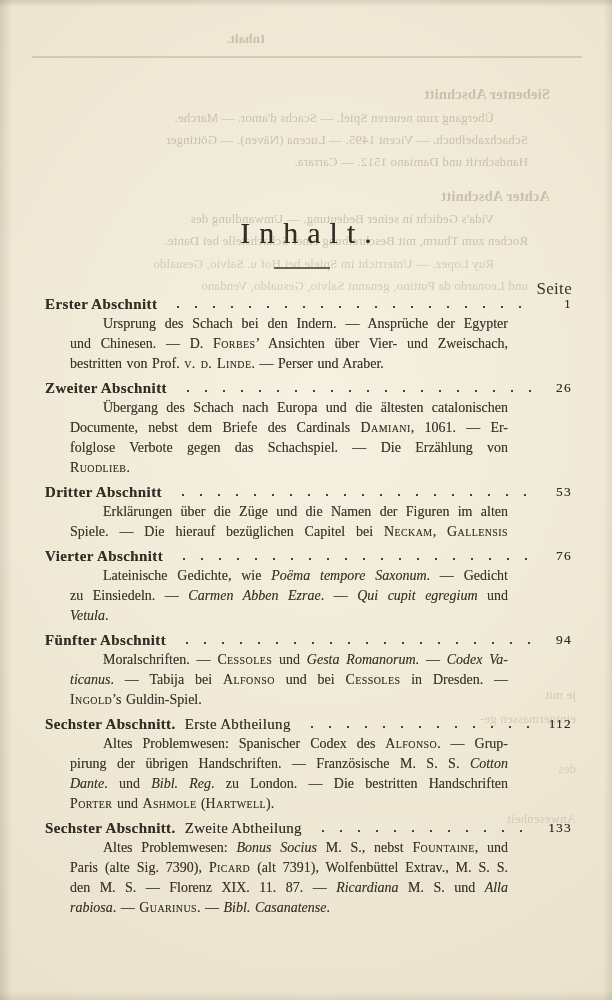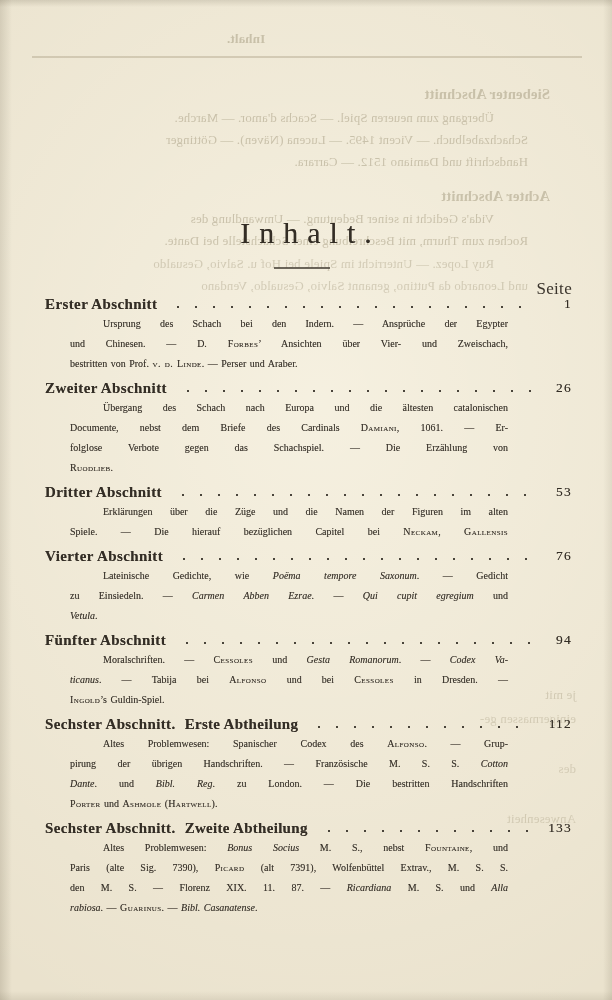--- a/index.html
+++ b/index.html
@@ -58,31 +58,31 @@
   }
   .toc{position:absolute;top:294px;left:45px;right:40px;}
   .entry{margin:0;}
   .h{
     display:flex;align-items:flex-start;
     font-size:15px;font-weight:bold;line-height:20px;margin-top:4px;
     color:#332d25;text-shadow:0 0 .35px rgba(51,45,37,.55);
   }
   .entry:first-child .h{margin-top:0;}
   .t{white-space:nowrap;letter-spacing:.4px;}
-  .sub{font-weight:700;white-space:nowrap;margin-left:9px;letter-spacing:.3px;}
+  .sub{font-weight:400;white-space:nowrap;margin-left:9px;letter-spacing:.3px;}
   .leader{
     flex:1;align-self:flex-end;height:6px;margin:0 8px 4px 12px;
     background-image:radial-gradient(circle 1.25px at 9px 3px, #3b352d 90%, rgba(0,0,0,0) 100%);
     background-size:18px 6px;background-repeat:repeat-x;
     opacity:.92;
   }
   .pg{min-width:32px;text-align:right;font-weight:400;font-size:13.5px;letter-spacing:1.2px;}
   .ln{
     margin-left:25px;margin-right:64px;
-    font-size:10px;line-height:20px;
+    font-size:14px;line-height:20px;
     text-align:justify;word-spacing:1px;
     text-shadow:0 0 .3px rgba(58,52,44,.5);
   }
   .ln.first{text-indent:33px;}
   .ln.jl{text-align-last:justify;}
   .sc{font-variant:small-caps;letter-spacing:.4px;}
   .i{font-style:italic;}
 </style>
 </head>
 <body>

